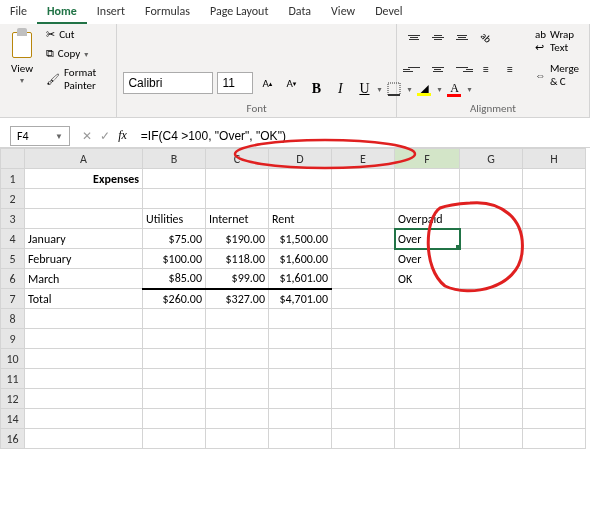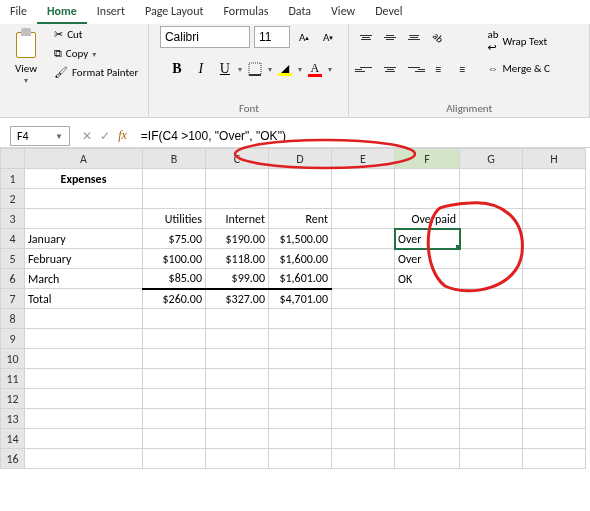--- a/index.html
+++ b/index.html
@@ -43,55 +43,55 @@
   .align-btn { width: 22px; height: 22px; display: inline-flex; flex-direction: column; align-items: center; justify-content: center; cursor: pointer; gap: 1px; }
   .align-line { height: 1px; background: #333; }
   .wrap-item { display: flex; align-items: center; gap: 4px; font-size: 11px; padding: 2px 4px; cursor: pointer; }
   
   
   .fbar-row { display: flex; height: 24px; border-bottom: 1px solid #d4d4d4; align-items: center; background: #fff; margin-top: 6px; }
   .name-box { width: 60px; height: 20px; border: 1px solid #ababab; margin: 0 4px 0 10px; padding: 2px 6px; font-size: 12px; background: #fff; display: flex; align-items: center; justify-content: space-between; }
   .nb-arrow { font-size: 8px; color: #666; }
   .fbar-btns { display: flex; align-items: center; gap: 8px; padding: 0 8px; color: #999; }
   .fbar-btn { cursor: pointer; font-size: 12px; }
-  .fx { font-style: italic; font-family: "Times New Roman", serif; color: #a16207; }
+  .fx { font-style: italic; font-family: "Times New Roman", serif; color: #000000; }
   .formula-input { flex: 1; height: 20px; border: none; padding: 2px 6px; font-size: 12px; background: #fff; outline: none; }
   
   
   .grid-wrap { position: relative; }
   .grid { border-collapse: collapse; table-layout: fixed; }
   .grid td, .grid th { border: 1px solid #d4d4d4; height: 20px; font-size: 12px; font-family: Calibri, Arial, sans-serif; padding: 0 3px; overflow: hidden; white-space: nowrap; background: #fff; }
   .grid th { background: #e6e6e6; color: #333; font-weight: normal; text-align: center; position: relative; }
   .corner { width: 24px; background: #e6e6e6; }
   .rowhdr { width: 24px; background: #e6e6e6; text-align: center; }
   .colA { width: 118px; }
   .colB, .colC, .colD, .colE, .colG, .colH { width: 63px; }
   .colF { width: 65px; }
   th.active-col { background: #d3e5c8; }
-  .title-cell { font-weight: bold; font-size: 14px; text-align: center; }
-  .hdr-cell { text-align: right; margin-left: 28px; }
+  .title-cell { font-weight: bold; font-size: 14px; text-align: right; }
+  .hdr-cell { text-align: left; margin-left: 28px; }
   .num { text-align: right; }
   .total-top td.total-border { border-top: 2px solid #000; }
   .sel-cell { outline: 2px solid #217346; outline-offset: -1px; position: relative; }
   .sel-cell::after { content: ""; position: absolute; right: -3px; bottom: -3px; width: 6px; height: 6px; background: #217346; }
   
   
   .annot { position: absolute; pointer-events: none; }
   
   svg.icon-svg { width: 14px; height: 14px; }
 </style>
 </head>
 <body>
 
 <div class="tabs">
   <div class="tab">File</div>
   <div class="tab active">Home</div>
   <div class="tab">Insert</div>
+  <div class="tab">Formulas</div>
   <div class="tab">Page Layout</div>
-  <div class="tab">Formulas</div>
   <div class="tab">Data</div>
   <div class="tab">View</div>
   <div class="tab">Devel</div>
 </div>
 
 <div class="ribbon">
 
   <div class="group">
     <div class="group-content">
       <div class="paste-btn">
@@ -114,21 +114,21 @@
         </div>
         <div class="clip-item">
           <span>🖌</span>
           <span>Format Painter</span>
         </div>
       </div>
     </div>
   </div>
 
   <div class="group" style="min-width:200px">
-    <div class="group-content" style="flex-direction:column; align-items:center">
+    <div class="group-content" style="flex-direction:row; align-items:flex-end">
       <div class="font-top">
         <input class="font-name" value="Calibri" style="">
         <input class="font-size" value="11" style="">
         <span class="font-btn-sm">A<sup style="font-size:7px">▴</sup></span>
         <span class="font-btn-sm">A<sup style="font-size:7px">▾</sup></span>
       </div>
       <div class="font-bottom">
         <span class="fmt-btn bold">B</span>
         <span class="fmt-btn italic">I</span>
         <span class="fmt-btn underline">U</span>
@@ -381,31 +381,20 @@
           <td></td>
           <td></td>
           <td></td>
           <td></td>
           <td></td>
           <td></td>
           <td></td>
           <td></td>
         </tr>
   <tr>
-          <th class="rowhdr">13</th>
-          <td></td>
-          <td></td>
-          <td></td>
-          <td></td>
-          <td></td>
-          <td></td>
-          <td></td>
-          <td></td>
-        </tr>
-  <tr>
           <th class="rowhdr">14</th>
           <td></td>
           <td></td>
           <td></td>
           <td></td>
           <td></td>
           <td></td>
           <td></td>
           <td></td>
         </tr>

